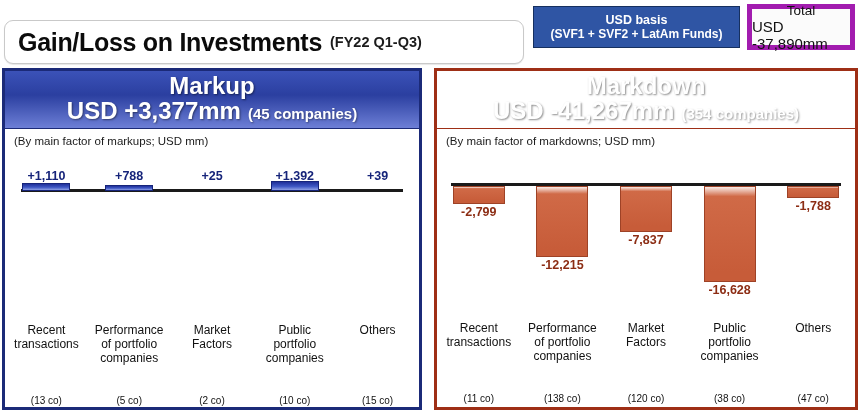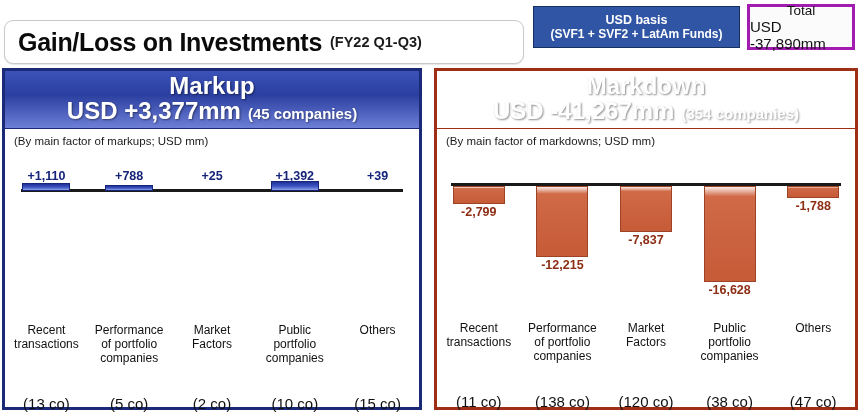--- a/index.html
+++ b/index.html
@@ -22,21 +22,21 @@
   .usd-basis{
     position:absolute;left:533px;top:6px;width:207px;height:42px;
     background:#2f55a4;border:1px solid #1b3straight;border:1px solid #16305f;
     box-sizing:border-box;display:flex;flex-direction:column;
     align-items:center;justify-content:center;color:#ffffff;
   }
   .usd-basis-l1{font-size:12.5px;font-weight:bold;line-height:13px;}
   .usd-basis-l2{font-size:12px;font-weight:bold;line-height:14px;}
   .total-box{
     position:absolute;left:747px;top:4px;width:108px;height:46px;
-    background:#fbfbfb;border:3px solid #a21caf;box-sizing:border-box;
+    background:#fbfbfb;border:5px solid #a21caf;box-sizing:border-box;
     display:flex;flex-direction:column;align-items:center;justify-content:center;
   }
   .total-l1{font-size:13.5px;color:#111;line-height:15px;}
   .total-l2{font-size:15px;color:#111;line-height:17px;}
 
   
   .panel{position:absolute;top:68px;height:342px;box-sizing:border-box;background:#ffffff;}
   .panel-left{left:2px;width:420px;border:3px solid #1b2a78;}
   .panel-right{left:434px;width:424px;border:3px solid #9e2f16;}
 
@@ -70,21 +70,21 @@
           background:linear-gradient(180deg,#d3apples 0%,#cf6d4c 0%,#c85b38 100%);border:1px solid #9e4226;}
 
   
   .flabels{position:absolute;left:0;right:0;display:flex;}
   .fl-left{top:252px;}
   .fl-right{top:250px;}
   .fcol{flex:1;text-align:center;font-size:12px;color:#111;line-height:14px;}
   .fcounts{position:absolute;left:0;right:0;display:flex;}
   .fc-left{top:324px;}
   .fc-right{top:322px;}
-  .fccol{flex:1;text-align:center;font-size:15px;color:#111;}
+  .fccol{flex:1;text-align:center;font-size:10px;color:#111;}
 </style>
 </head>
 <body>
 
 <div class="header">
   <div class="title-box">
     <span class="title-main">Gain/Loss on Investments</span>
     <span class="title-sub">(FY22 Q1-Q3)</span>
   </div>
   <div class="usd-basis">

